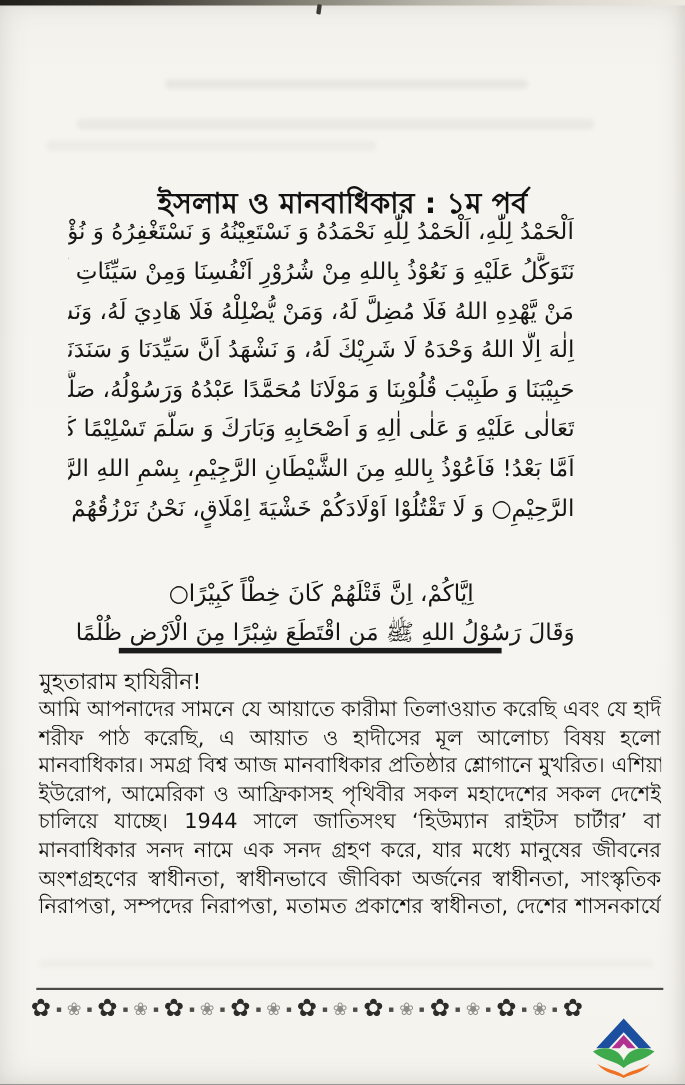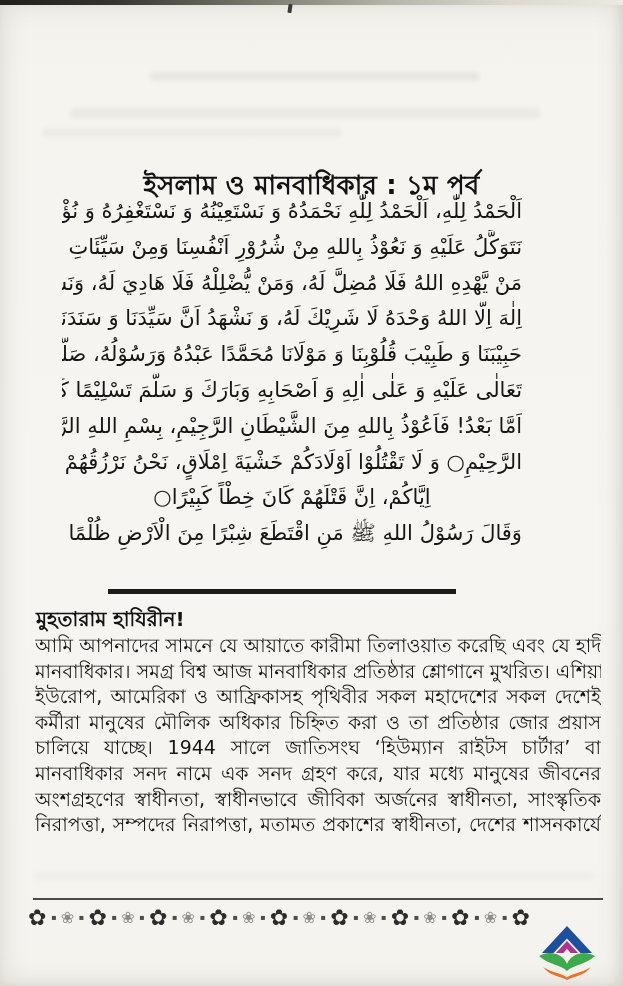--- a/index.html
+++ b/index.html
@@ -32,30 +32,30 @@
   .arabic{
     position:absolute;top:194px;left:62px;right:101px;
     direction:rtl;
   }
   .arabic-line{
     font-size:21px;line-height:35.8px;
     text-align:justify;text-align-last:justify;
     white-space:nowrap;overflow:hidden;
     color:#161616;
   }
-  .arabic-line.center{text-align:left;text-align-last:center;}
+  .arabic-line.center{text-align:left;text-align-last:center;margin-top:42px;}
 
   .arabic-divider{
     position:absolute;top:589px;left:108px;width:348px;height:5px;
     background:#1b1b1b;
   }
 
   .greeting{
     position:absolute;top:604px;left:36px;
-    font-size:20px;font-weight:700;color:#131313;
+    font-size:20px;font-weight:400;color:#131313;
   }
   .para{
     position:absolute;top:633px;left:35px;width:566px;
   }
   .para-line{
     font-size:19px;line-height:25.6px;
     text-align:justify;text-align-last:justify;
     white-space:nowrap;overflow:hidden;
     color:#151515;
   }
@@ -101,23 +101,23 @@
     <div class="arabic-line center">اِيَّاكُمْ، اِنَّ قَتْلَهُمْ كَانَ خِطْاً كَبِيْرًا○</div>
     <div class="arabic-line">وَقَالَ رَسُوْلُ اللهِ ﷺ مَنِ اقْتَطَعَ شِبْرًا مِنَ الْاَرْضِ ظُلْمًا طَوَّقَهُ اللهُ</div>
   </div>
 
   <div class="arabic-divider"></div>
 
   <div class="greeting" lang="bn">মুহতারাম হাযিরীন!</div>
 
   <div class="para" lang="bn">
     <div class="para-line">আমি আপনাদের সামনে যে আয়াতে কারীমা তিলাওয়াত করেছি এবং যে হাদীস</div>
+    <div class="para-line">শরীফ পাঠ করেছি, এ আয়াত ও হাদীসের মূল আলোচ্য বিষয় হলো</div>
     <div class="para-line">মানবাধিকার। সমগ্র বিশ্ব আজ মানবাধিকার প্রতিষ্ঠার শ্লোগানে মুখরিত। এশিয়া,</div>
     <div class="para-line">ইউরোপ, আমেরিকা ও আফ্রিকাসহ পৃথিবীর সকল মহাদেশের সকল দেশেই</div>
-    <div class="para-line">কর্মীরা মানুষের মৌলিক অধিকার চিহ্নিত করা ও তা প্রতিষ্ঠার জোর প্রয়াস</div>
     <div class="para-line">চালিয়ে যাচ্ছে। 1944 সালে জাতিসংঘ ‘হিউম্যান রাইটস চার্টার’ বা</div>
     <div class="para-line">মানবাধিকার সনদ নামে এক সনদ গ্রহণ করে, যার মধ্যে মানুষের জীবনের</div>
     <div class="para-line">অংশগ্রহণের স্বাধীনতা, স্বাধীনভাবে জীবিকা অর্জনের স্বাধীনতা, সাংস্কৃতিক</div>
     <div class="para-line">নিরাপত্তা, সম্পদের নিরাপত্তা, মতামত প্রকাশের স্বাধীনতা, দেশের শাসনকার্যে</div>
   </div>
 
   <div class="footer-rule"></div>
 
   <div class="ornaments">
       <span class="flower dark">✿</span>

